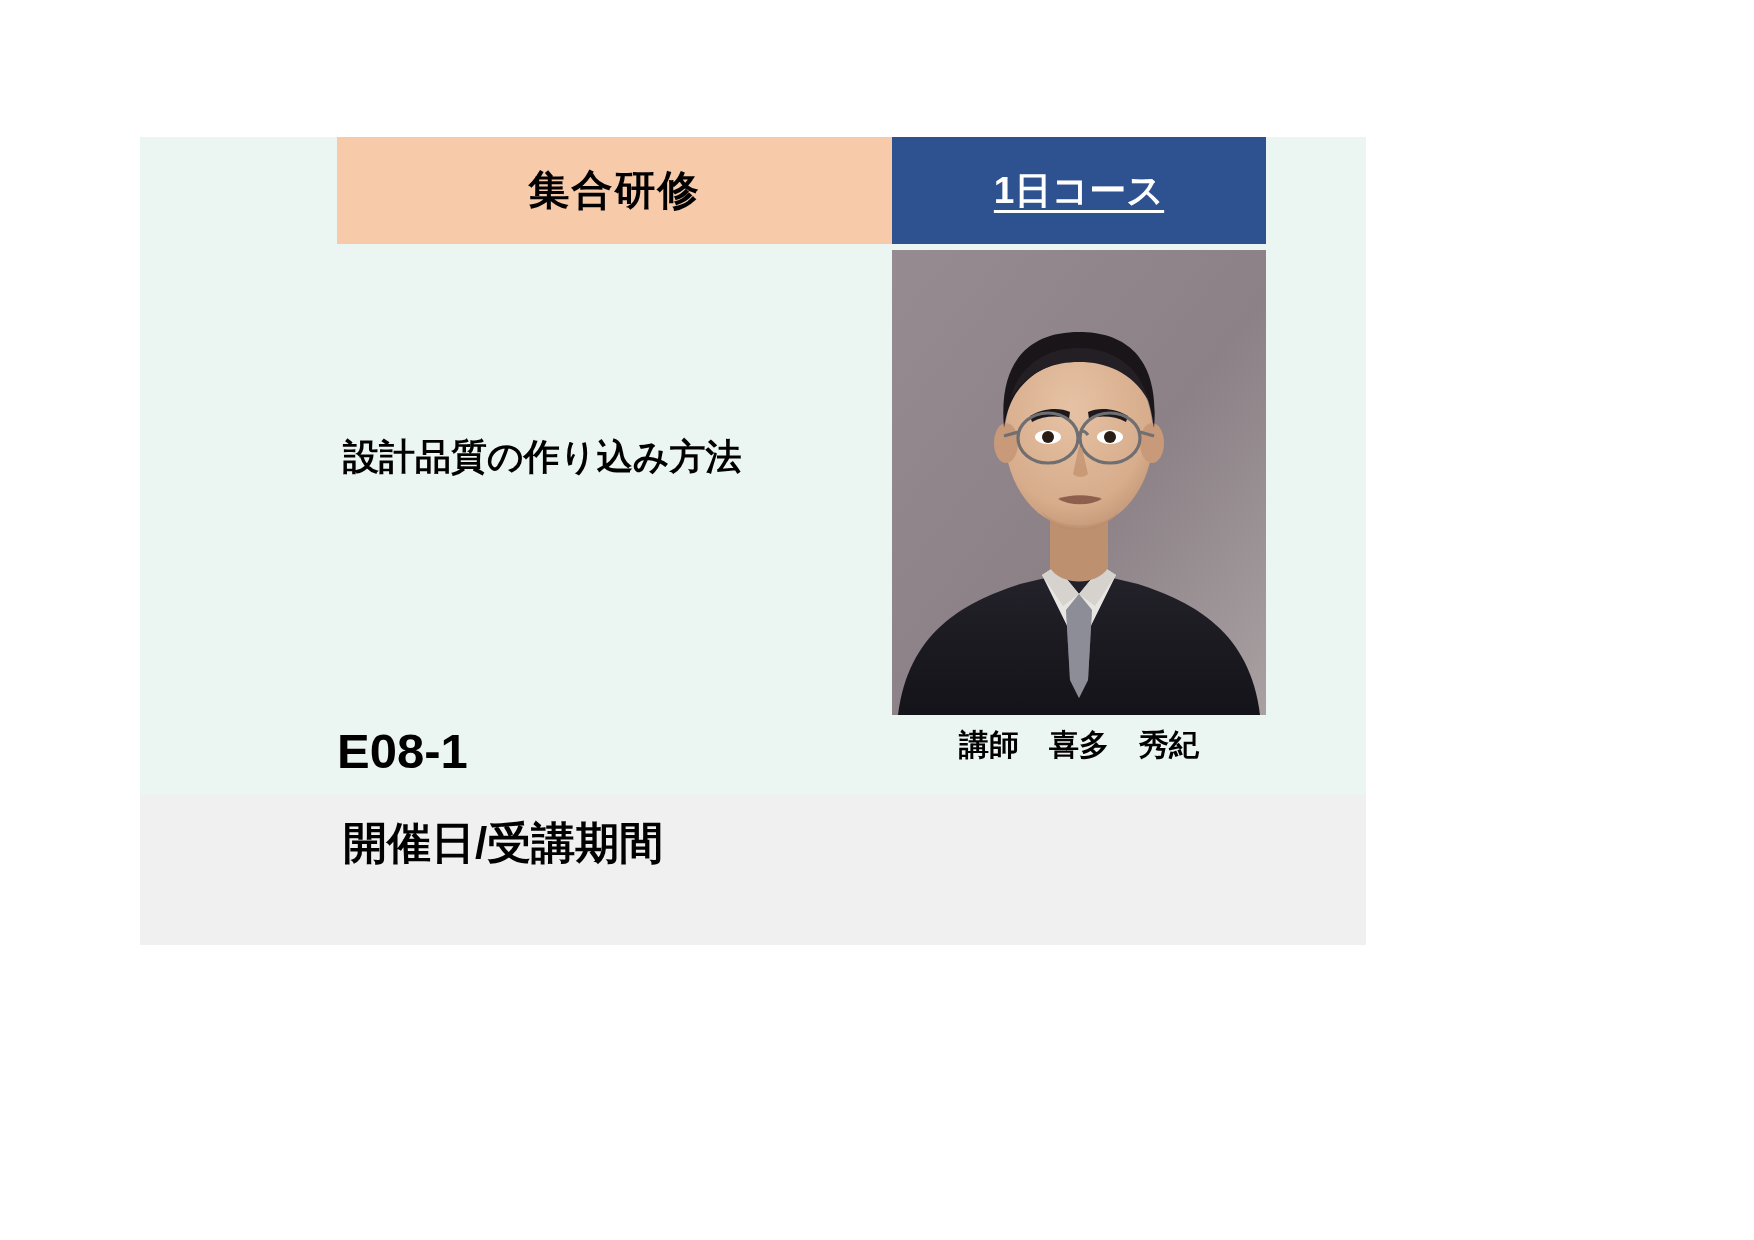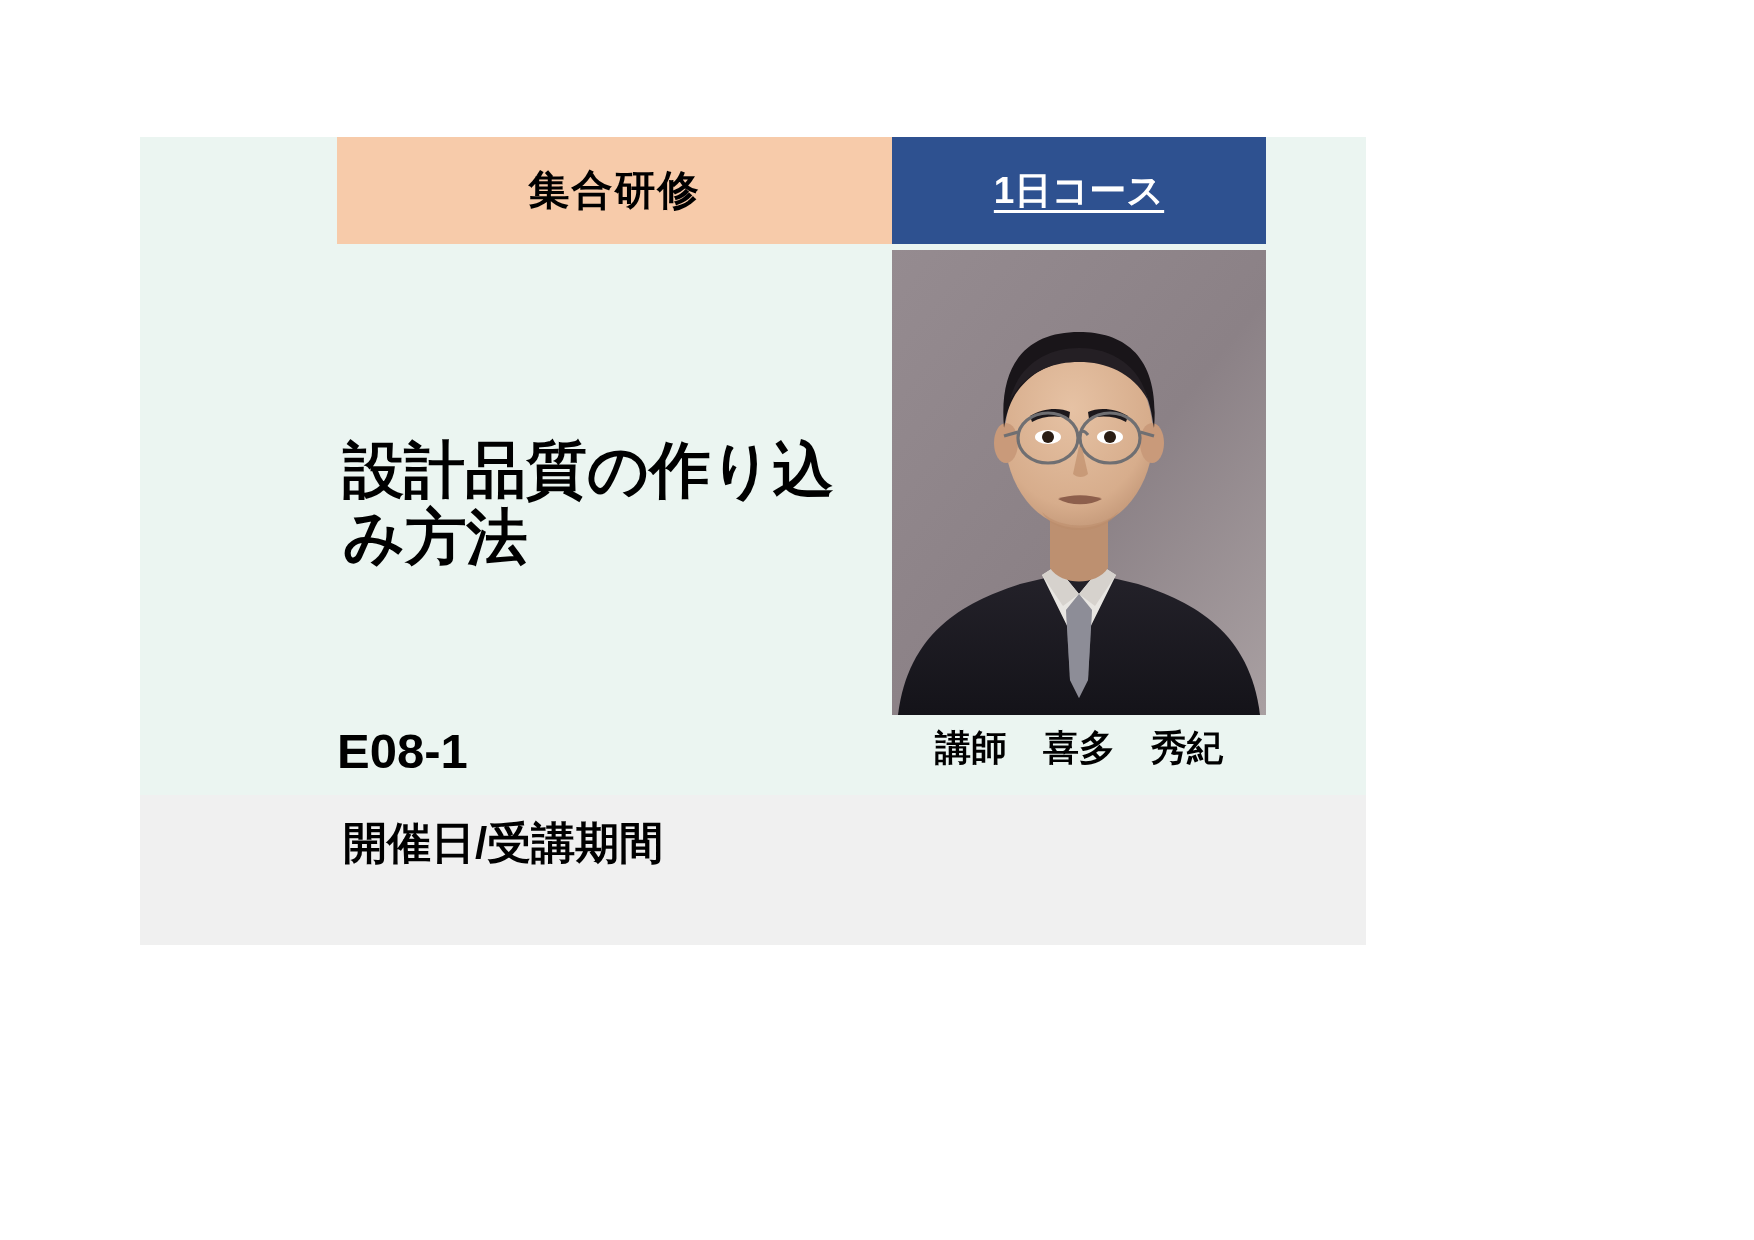--- a/index.html
+++ b/index.html
@@ -79,21 +79,21 @@
     background: #8d8388;
   }
   #instructor-photo svg { display: block; }
 
   
   #course-title {
     position: absolute;
     left: 203px;
     top: 300px;
     width: 540px;
-    font-size: 61px;
+    font-size: 36px;
     font-weight: bold;
     color: #000000;
     letter-spacing: 0px;
     line-height: 1.1;
   }
 
   
   #course-code {
     position: absolute;
     left: 197px;
@@ -104,21 +104,21 @@
     line-height: 1;
   }
 
   
   #instructor-name {
     position: absolute;
     left: 752px;
     top: 593px;
     width: 374px;
     text-align: center;
-    font-size: 36px;
+    font-size: 30px;
     font-weight: bold;
     color: #000000;
     line-height: 1;
   }
 
   
   #schedule-section {
     position: absolute;
     left: 0px;
     top: 658px;

